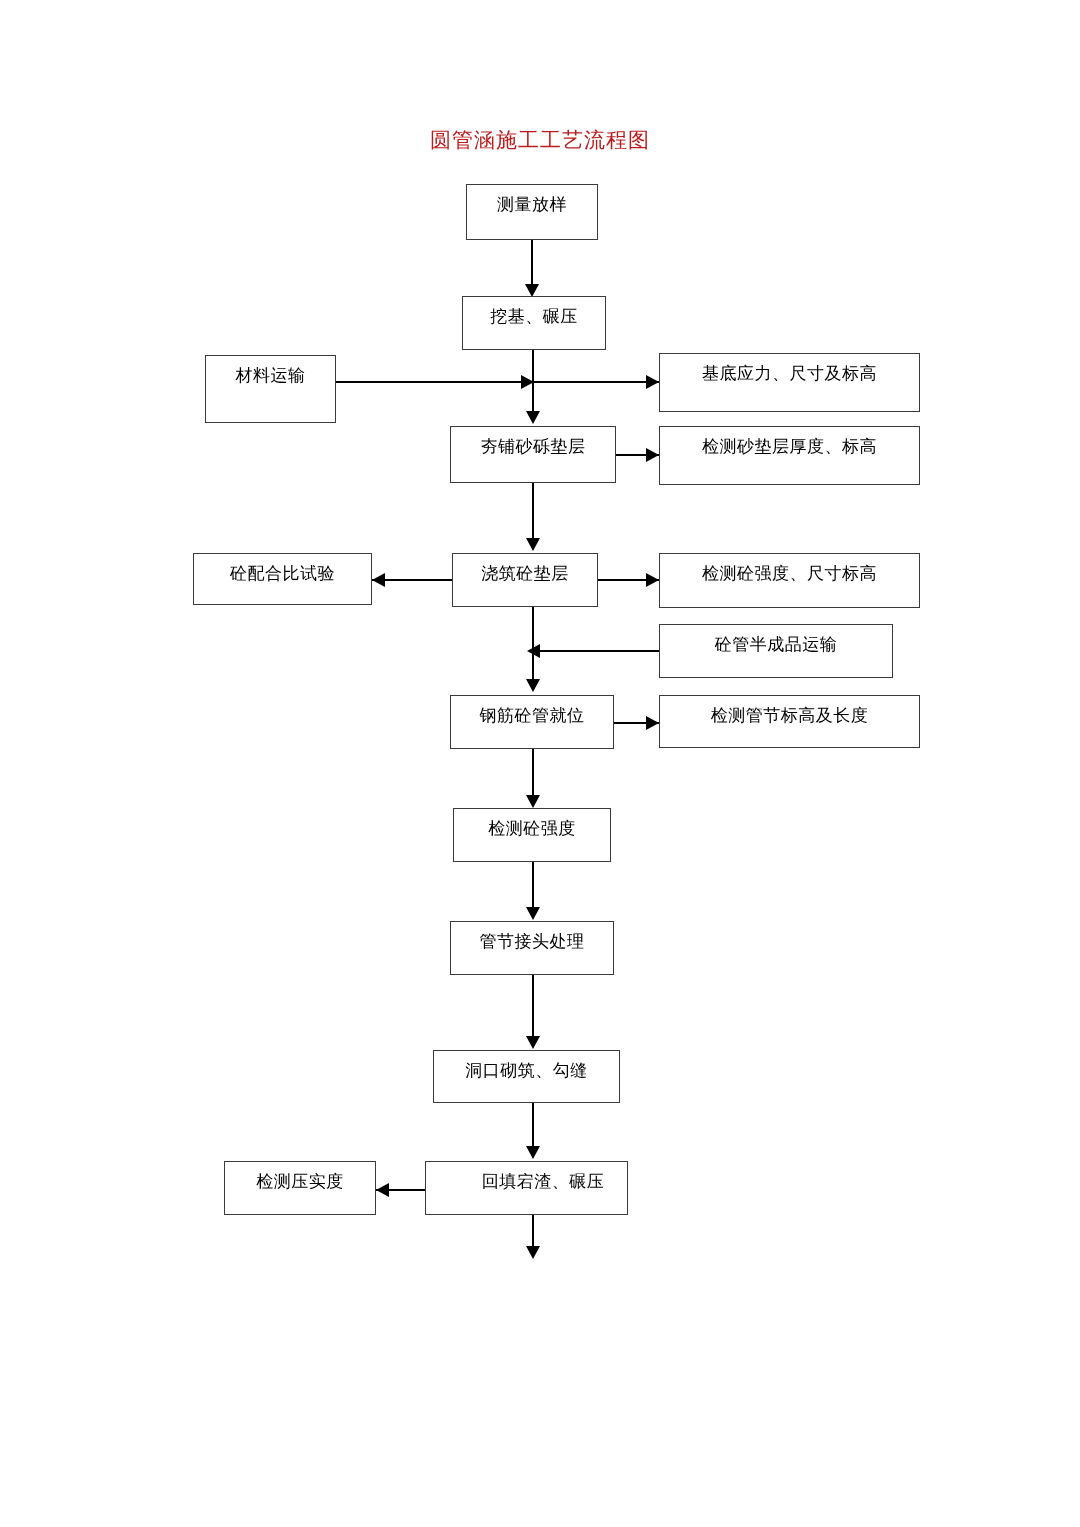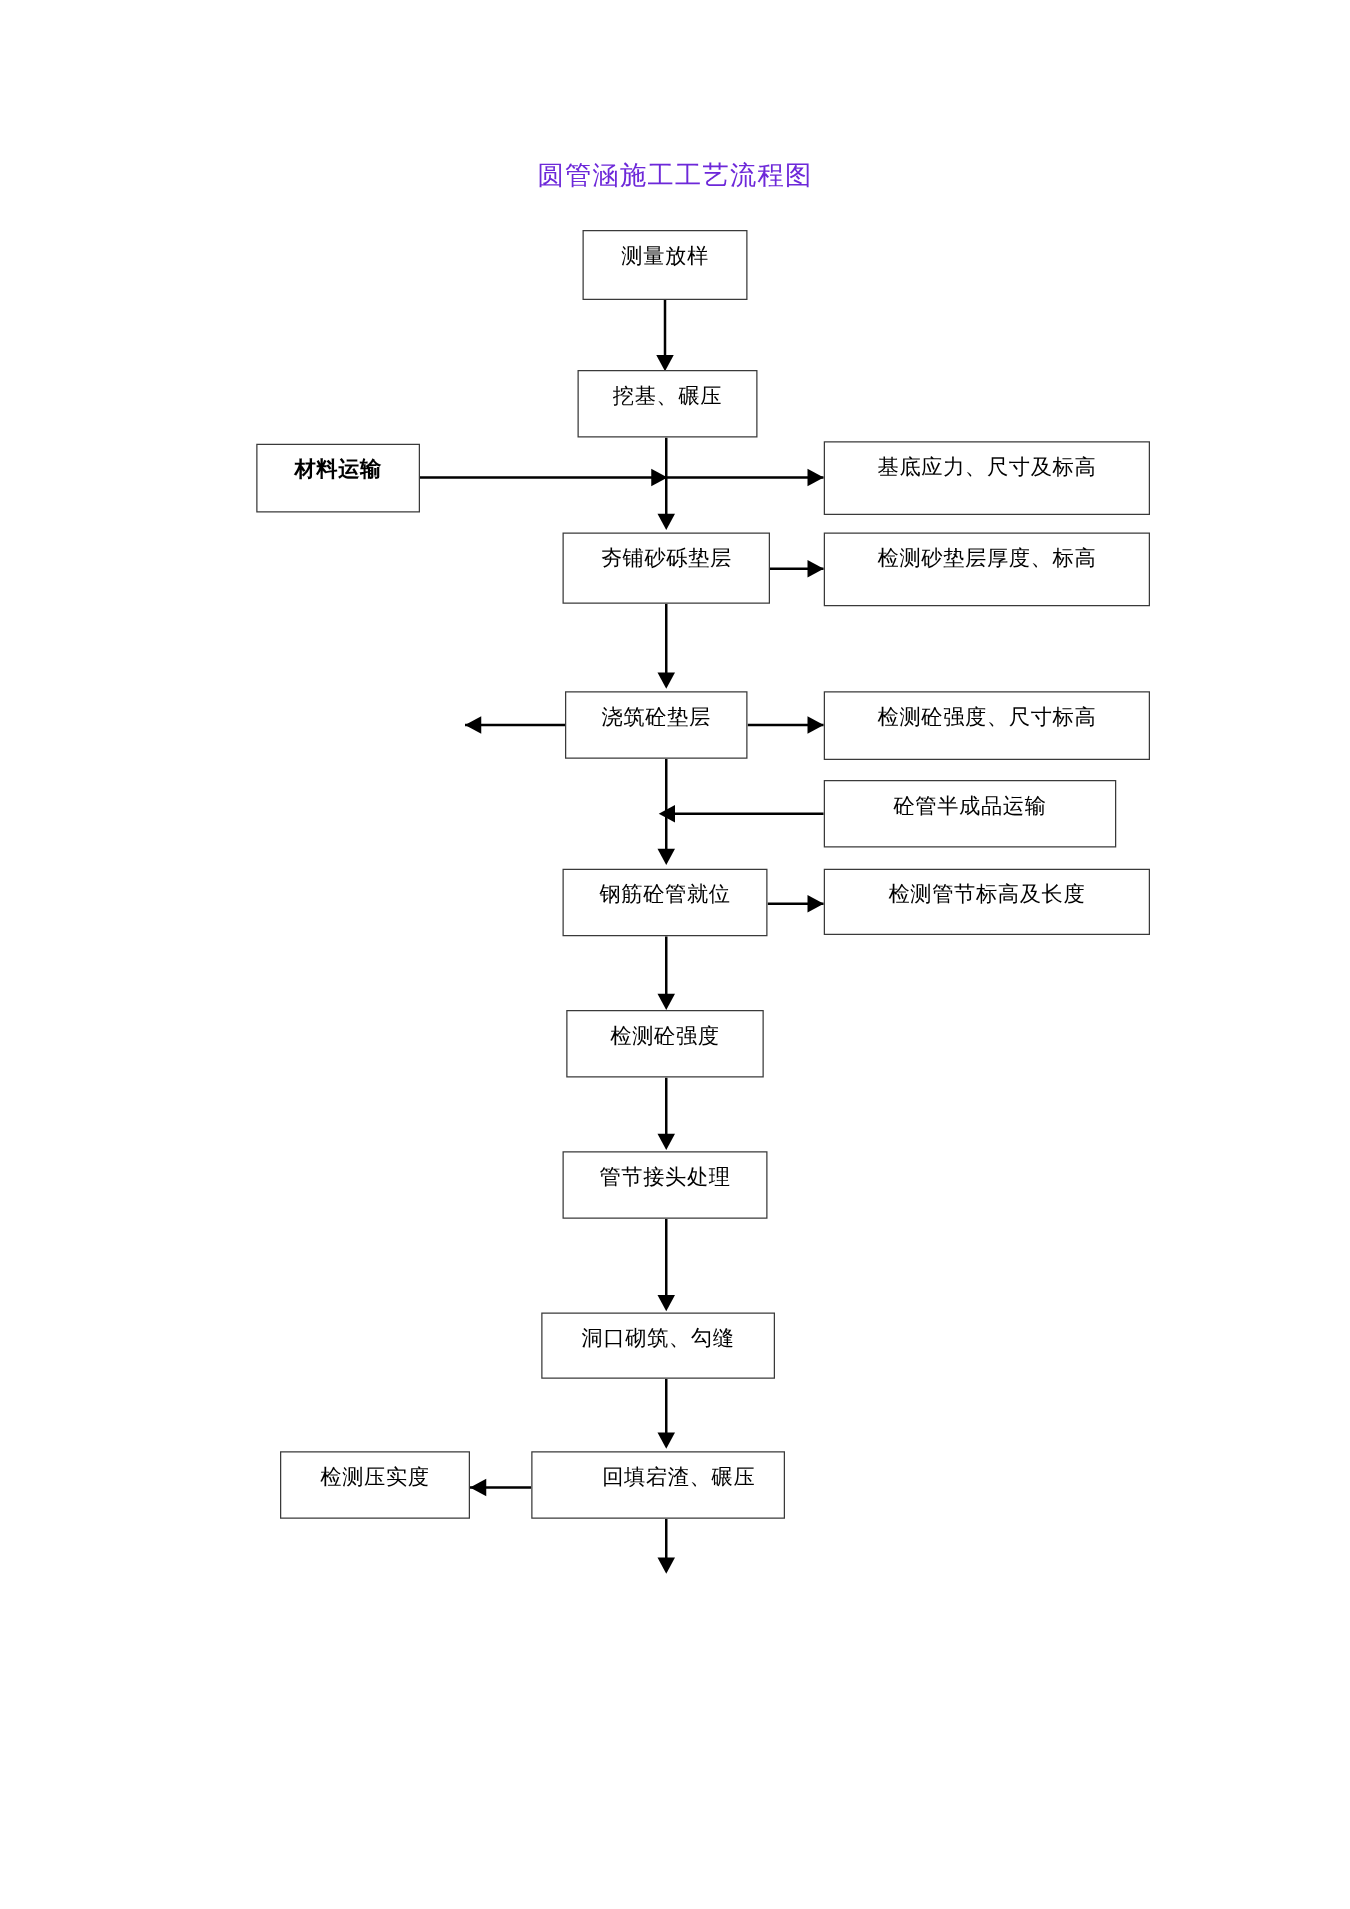--- a/index.html
+++ b/index.html
@@ -18,21 +18,21 @@
     overflow: hidden;
   }
   .title {
     position: absolute;
     left: 0;
     top: 126px;
     width: 1080px;
     text-align: center;
     font-size: 21px;
     letter-spacing: 1px;
-    color: #6d28d9;
+    color: #b91c1c;
     white-space: nowrap;
   }
   .node {
     position: absolute;
     box-sizing: border-box;
     border: 1.5px solid #3a3a3a;
     background: #ffffff;
     color: #000000;
     font-size: 17px;
     letter-spacing: 0.5px;
@@ -129,36 +129,39 @@
   <div class="arrow down" style="left:526px; top:1246px;"></div>
 
   <div class="node" style="left:466px; top:184px; width:132px; height:56px;text-align:right;">
     <span>测量放样</span>
   </div>
 
   <div class="node" style="left:462px; top:296px; width:144px; height:54px;">
     <span>挖基、碾压</span>
   </div>
 
-  <div class="node" style="left:205px; top:355px; width:131px; height:55px;font-weight:bold;">
+  <div class="node" style="left:205px; top:355px; width:131px; height:68px;">
     <span>材料运输</span>
   </div>
 
   <div class="node" style="left:659px; top:353px; width:261px; height:59px;">
     <span>基底应力、尺寸及标高</span>
   </div>
 
   <div class="node" style="left:450px; top:426px; width:166px; height:57px;">
     <span>夯铺砂砾垫层</span>
   </div>
 
   <div class="node" style="left:659px; top:426px; width:261px; height:59px;">
     <span>检测砂垫层厚度、标高</span>
   </div>
 
+  <div class="node" style="left:193px; top:553px; width:179px; height:52px;">
+    <span>砼配合比试验</span>
+  </div>
 
   <div class="node" style="left:452px; top:553px; width:146px; height:54px;">
     <span>浇筑砼垫层</span>
   </div>
 
   <div class="node" style="left:659px; top:553px; width:261px; height:55px;">
     <span>检测砼强度、尺寸标高</span>
   </div>
 
   <div class="node" style="left:659px; top:624px; width:234px; height:54px;">

